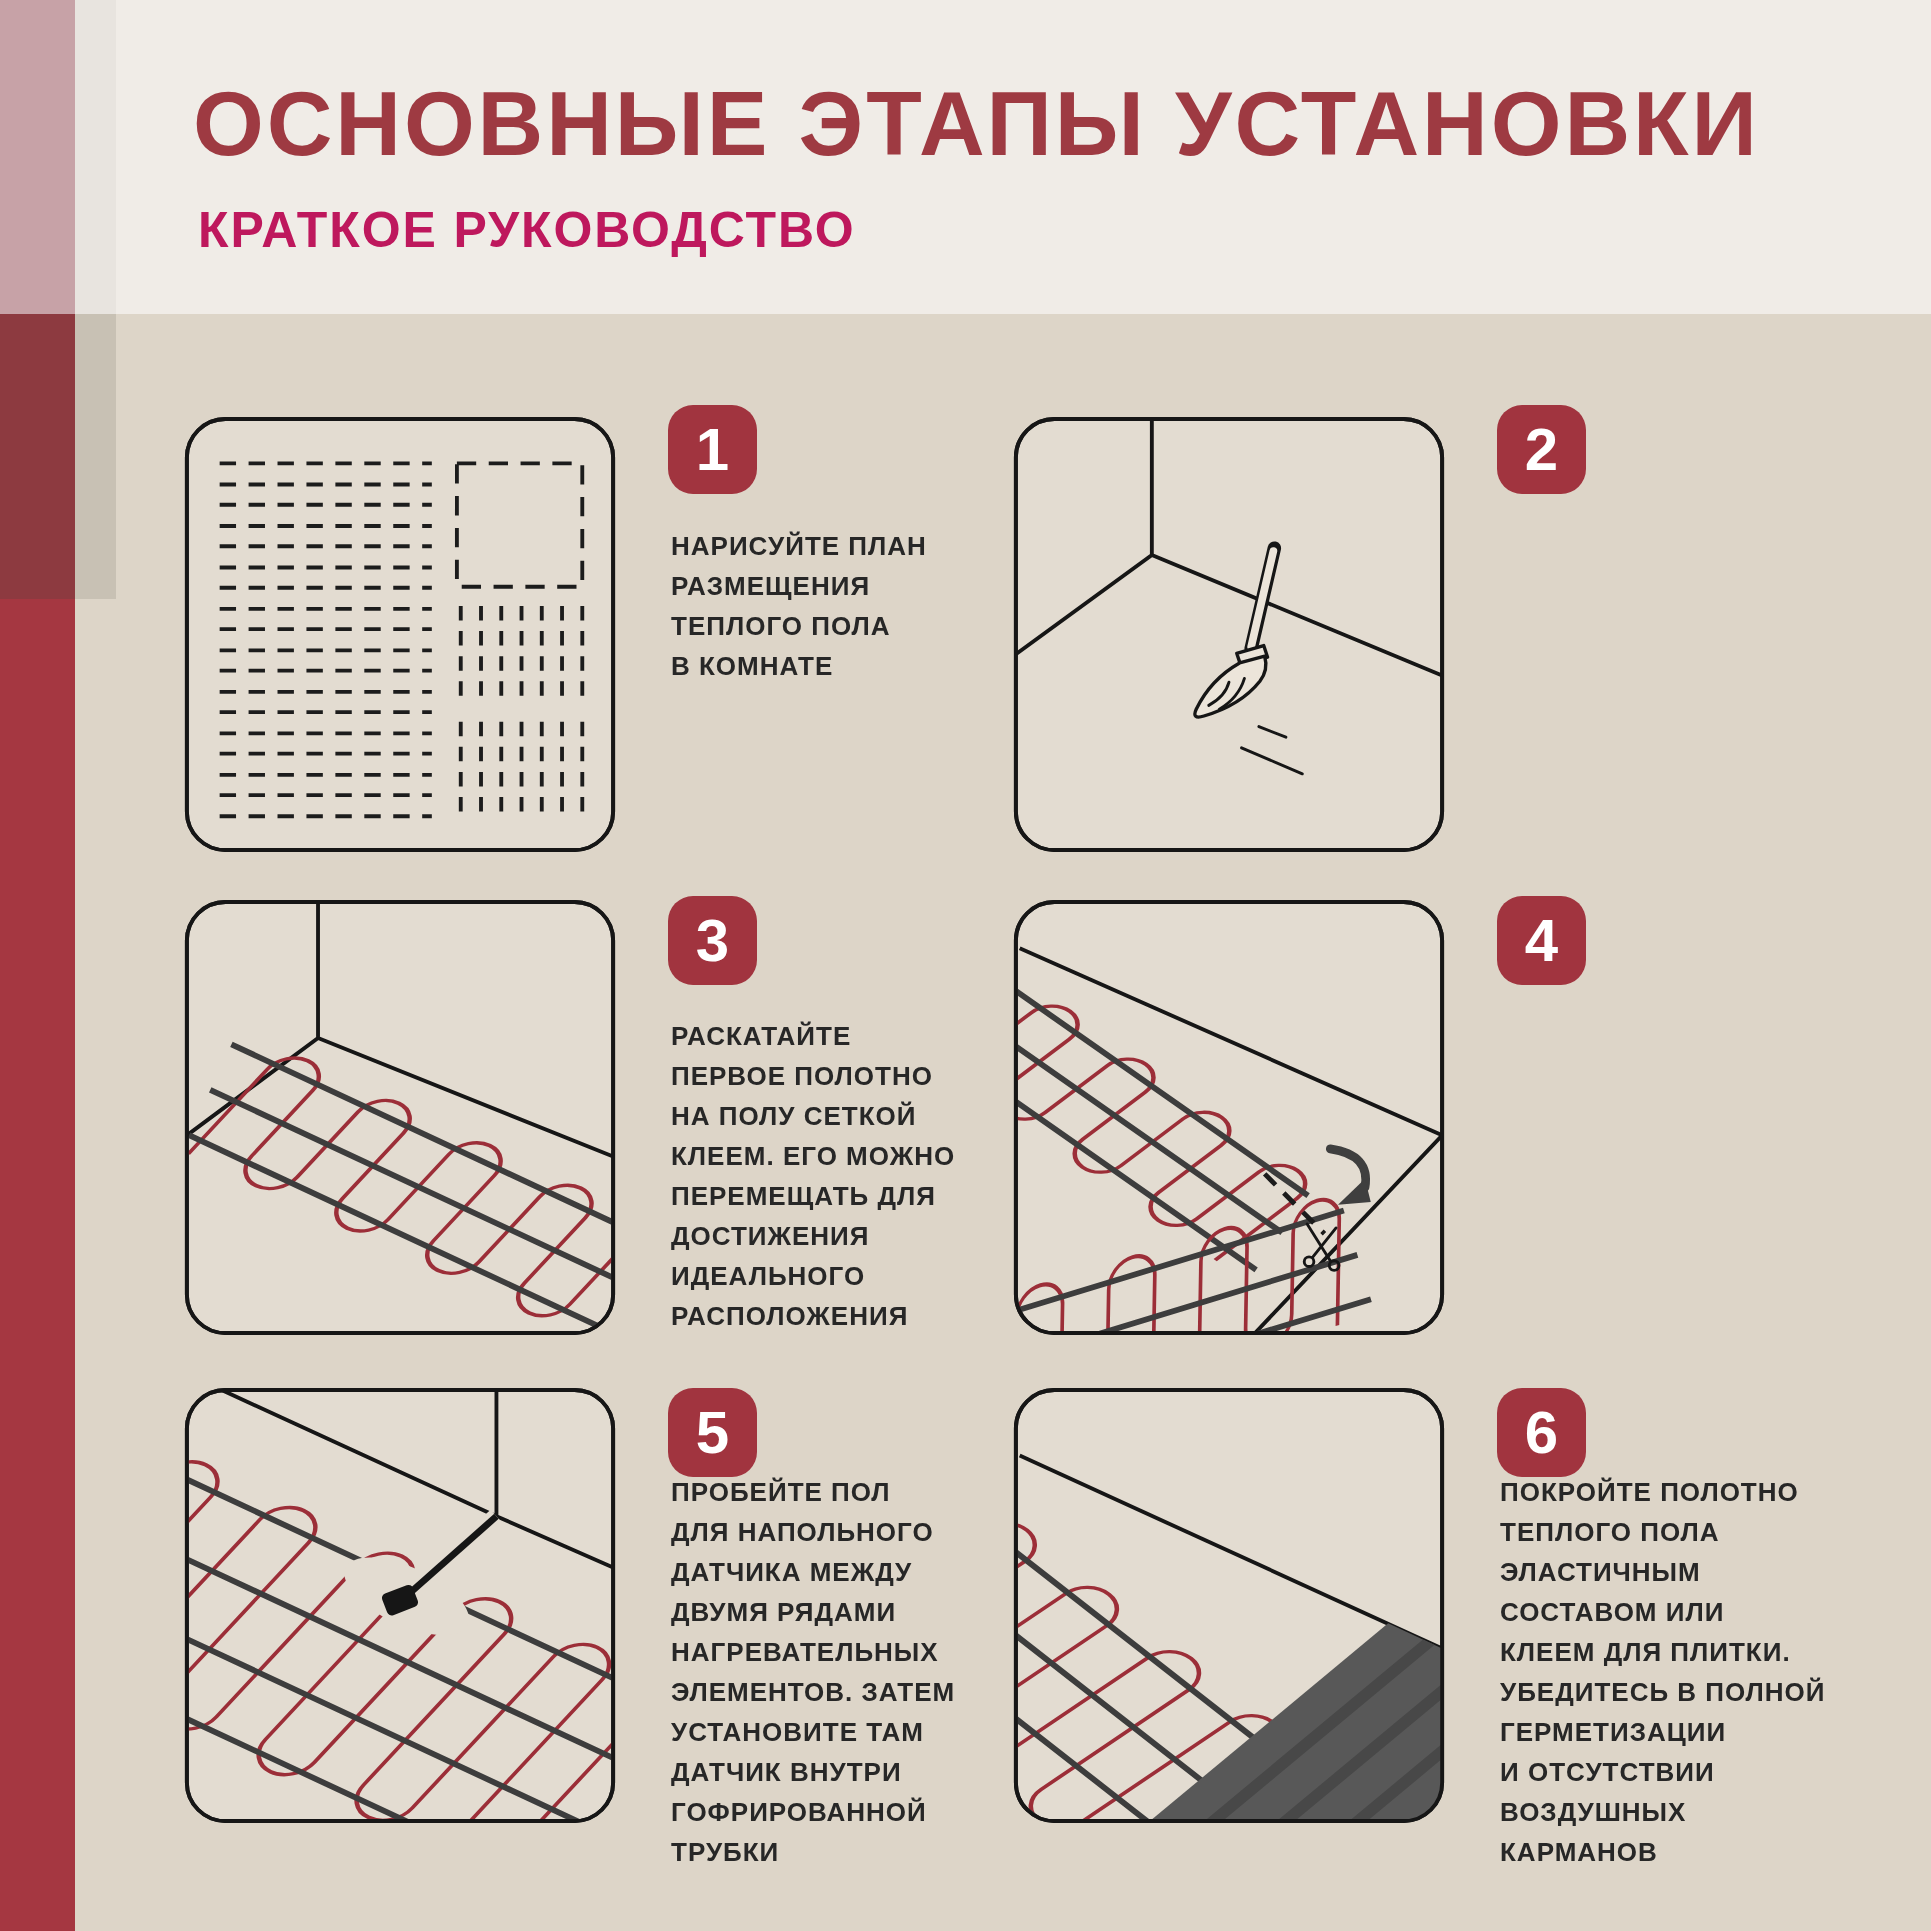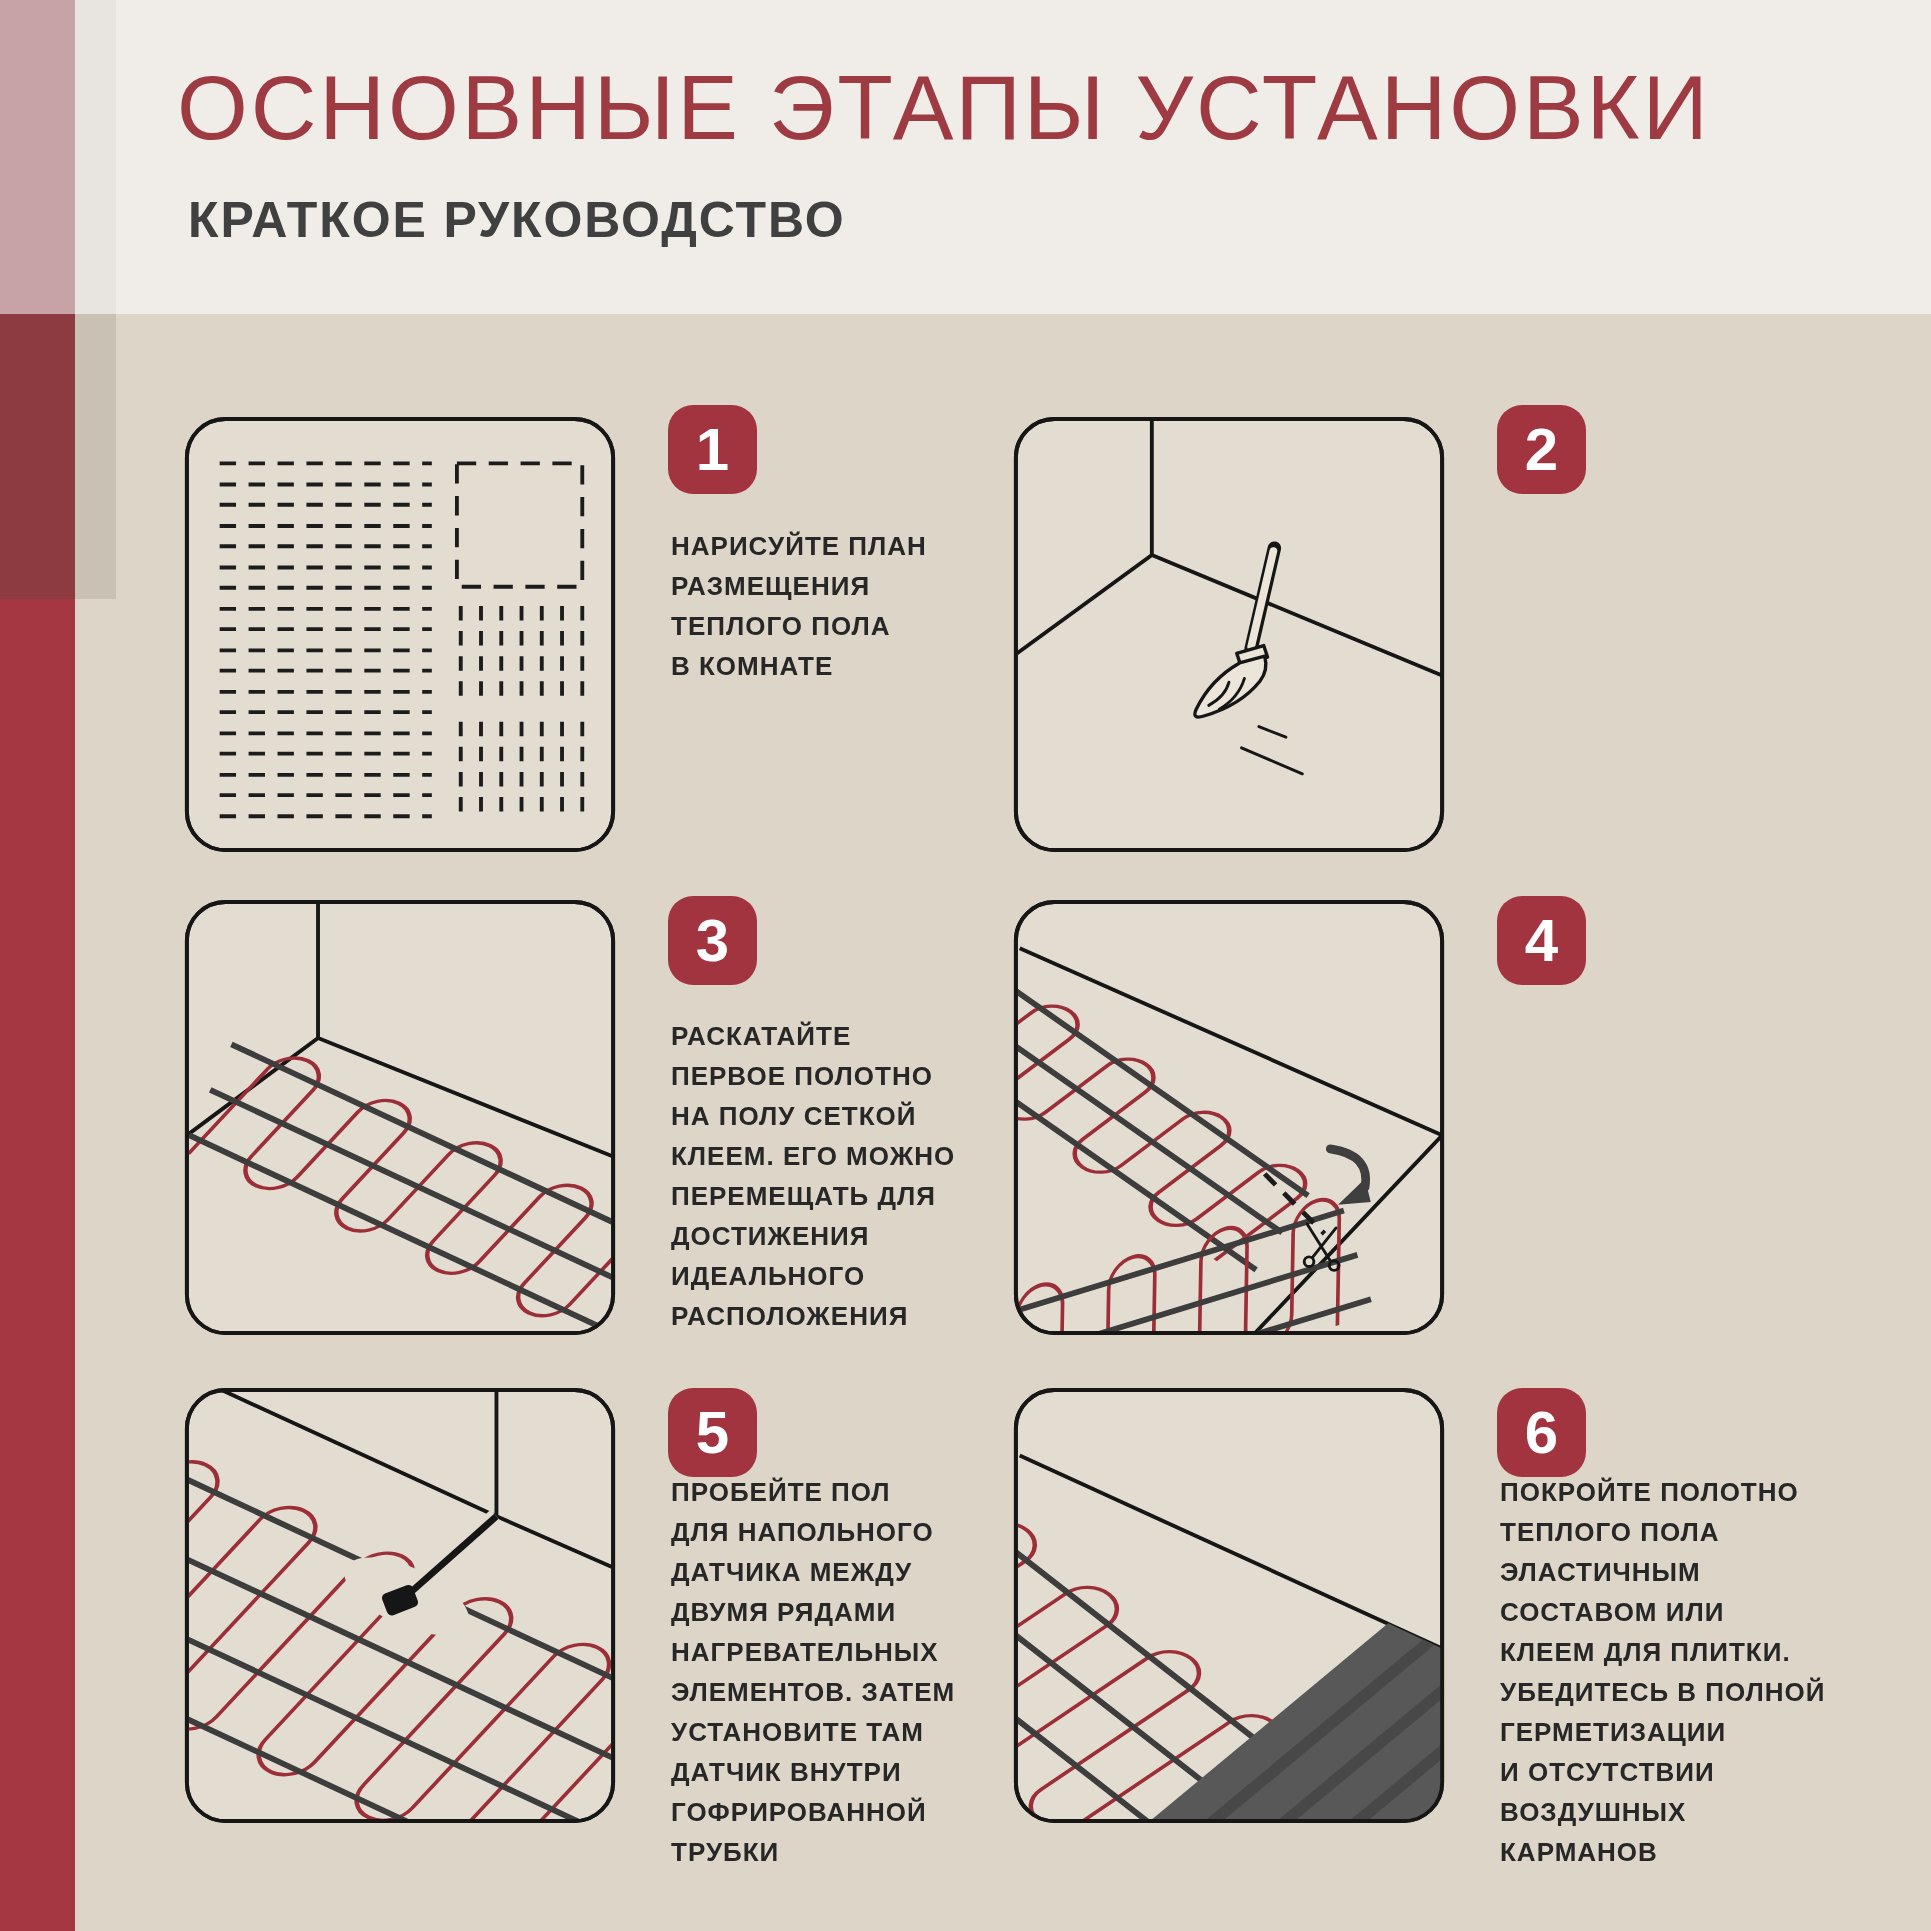--- a/index.html
+++ b/index.html
@@ -6,24 +6,24 @@
   .page{position:relative;width:1931px;height:1931px;background:#ddd5c8;
         font-family:"Liberation Sans",sans-serif;overflow:hidden;}
   .header-band{position:absolute;left:0;top:0;width:1931px;height:314px;background:#f0ece7;}
   .bar{position:absolute;left:0;width:75px;}
   .bar-pink{top:0;height:314px;background:#c7a2a7;}
   .bar-maroon{top:314px;height:285px;background:#8d3a40;}
   .bar-red{top:599px;height:1332px;background:#a53741;}
   .strip{position:absolute;left:75px;width:41px;}
   .strip-top{top:0;height:314px;background:#e8e4df;}
   .strip-bottom{top:314px;height:285px;background:#c8c1b4;}
-  .title{position:absolute;left:177px;top:56px;margin:0;font-size:91px;font-weight:400;
+  .title{position:absolute;left:177px;top:56px;margin:16px;font-size:91px;font-weight:700;
          letter-spacing:2.9px;color:#9e3a42;white-space:nowrap;}
-  .subtitle{position:absolute;left:180px;top:183px;margin:8px;font-size:50px;font-weight:800;
-         letter-spacing:1.9px;color:#404040;white-space:nowrap;}
+  .subtitle{position:absolute;left:180px;top:183px;margin:18px;font-size:50px;font-weight:800;
+         letter-spacing:1.9px;color:#be185d;white-space:nowrap;}
   .step{position:absolute;width:832px;height:454px;}
   .s1{left:183px;top:415px}.s2{left:1012px;top:415px}
   .s3{left:183px;top:898px}.s4{left:1012px;top:898px}
   .s5{left:183px;top:1386px}.s6{left:1012px;top:1386px}
   .illus{position:absolute;left:0;top:0;width:434px;height:439px;}
   .badge{position:absolute;left:485px;width:89px;height:89px;background:#a1343f;border-radius:25px;
          display:flex;align-items:center;justify-content:center;color:#ffffff;
          font-size:60px;font-weight:700;}
   .r1 .badge{top:-9.7px}.r2 .badge{top:-1.9px}.r3 .badge{top:1.9px}
   .desc{position:absolute;left:488px;margin:0;font-size:26px;font-weight:700;line-height:40px;

